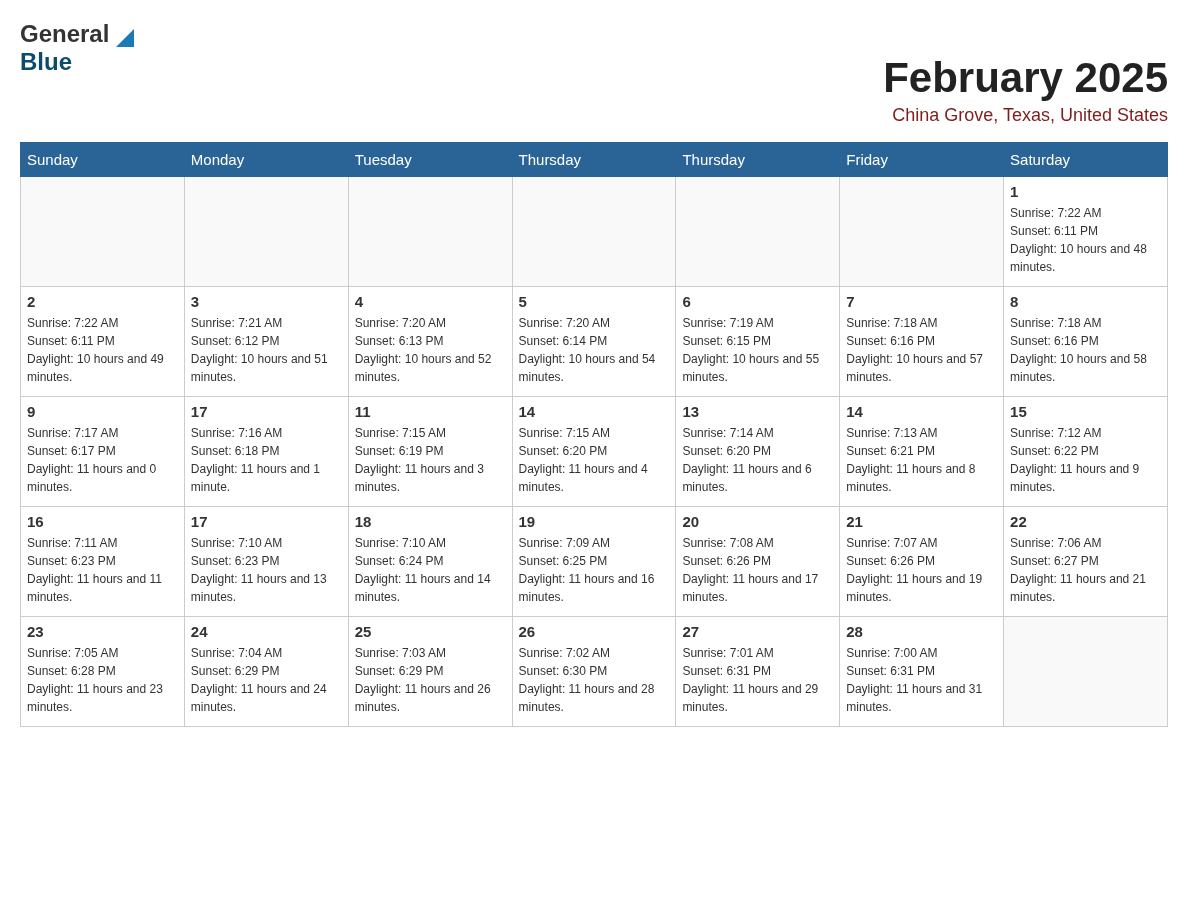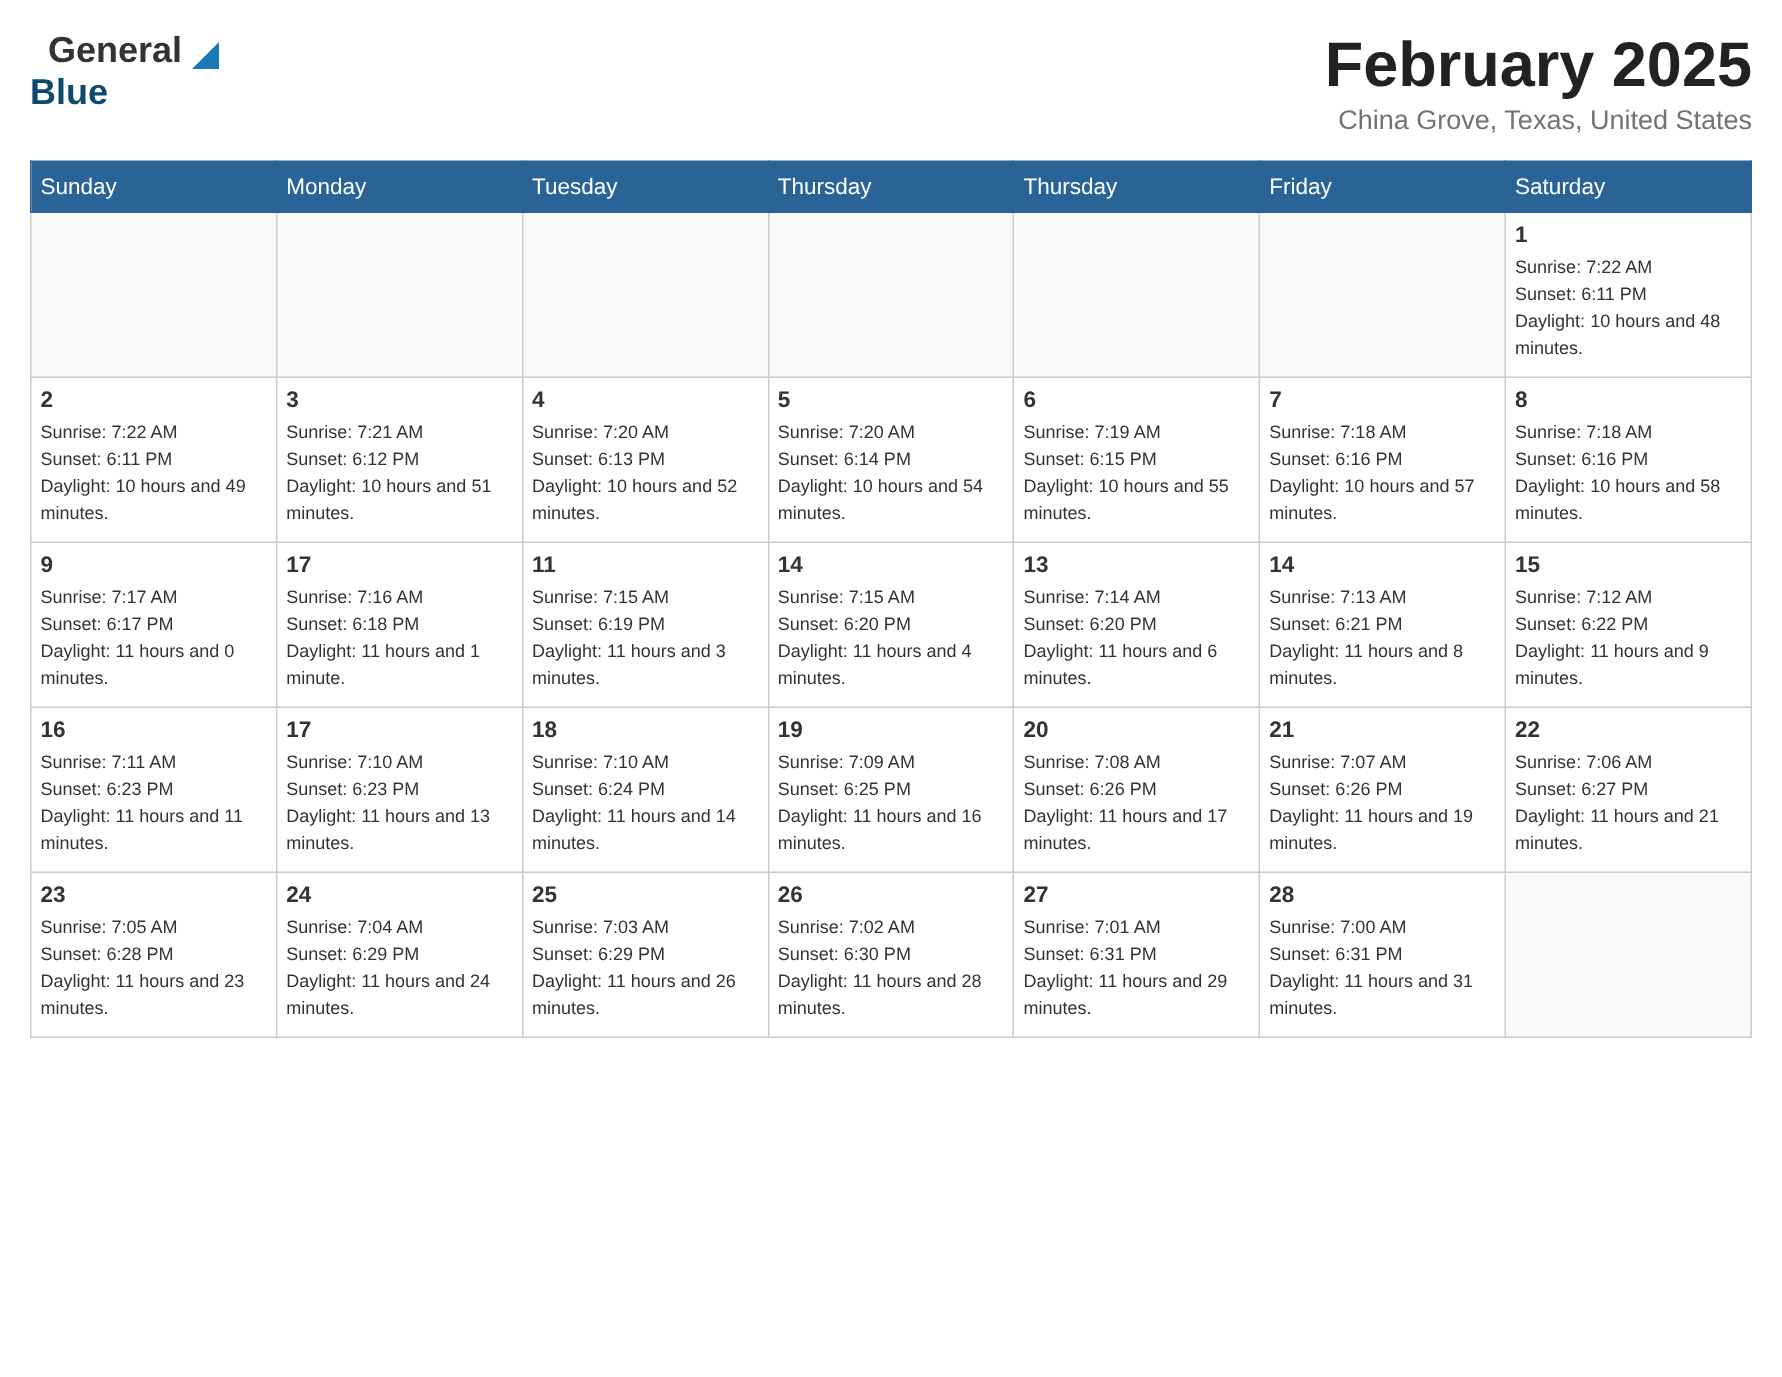--- a/index.html
+++ b/index.html
@@ -15,30 +15,31 @@
       align-items: flex-start;
       margin-bottom: 16px;
     }
     .logo {
       display: flex;
       flex-direction: column;
       align-items: flex-start;
     }
     .title-block {
       text-align: right;
+      margin-top: 35px;
     }
     .month-year {
       font-size: 42px;
       font-weight: bold;
       color: #222;
       line-height: 1.1;
     }
     .location {
       font-size: 18px;
-      color: #737373;
+      color: #7f1d1d;
       margin-top: 4px;
     }
     .calendar {
       width: 100%;
       border-collapse: collapse;
       table-layout: fixed;
     }
     .calendar th {
       background-color: #2a6496;
       color: #fff;
@@ -69,21 +70,21 @@
     .empty-cell {
       background: #f9f9f9;
     }
   </style>
 </head>
 <body>
 
 <div class="header">
   <div class="logo">
     <div>
-      <span style="font-size:24px;font-weight:bold;color:#333;margin-left:12px;">General</span>
+      <span style="font-size:24px;font-weight:bold;color:#333;">General</span>
       <svg width="18" height="18" viewBox="0 0 18 18" style="display:inline-block;vertical-align:middle;margin-left:2px;">
         <polygon points="0,18 18,0 18,18" fill="#1a7ab5"></polygon>
       </svg>
     </div>
     <div>
       <span style="font-size:24px;font-weight:bold;color:#0c4a6e;">Blue</span>
     </div>
   </div>
   <div class="title-block">
     <div class="month-year">February 2025</div>

